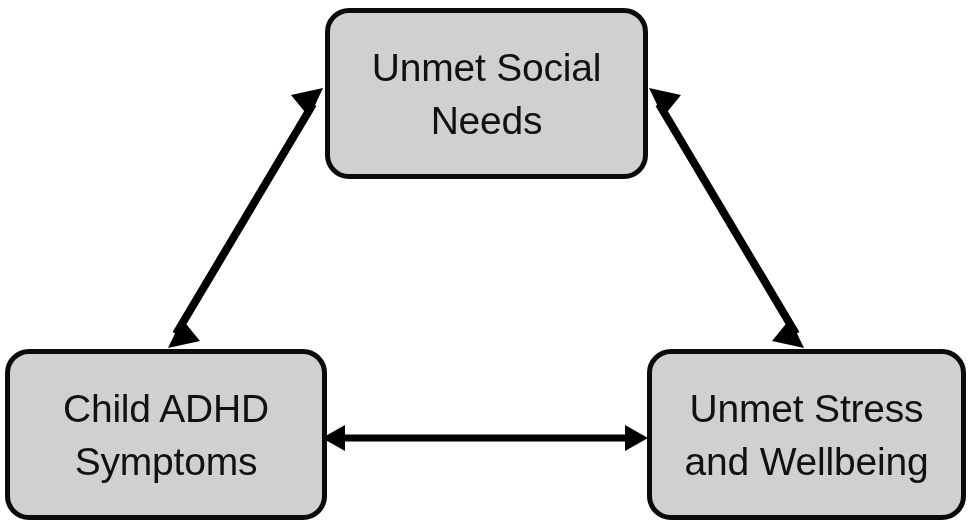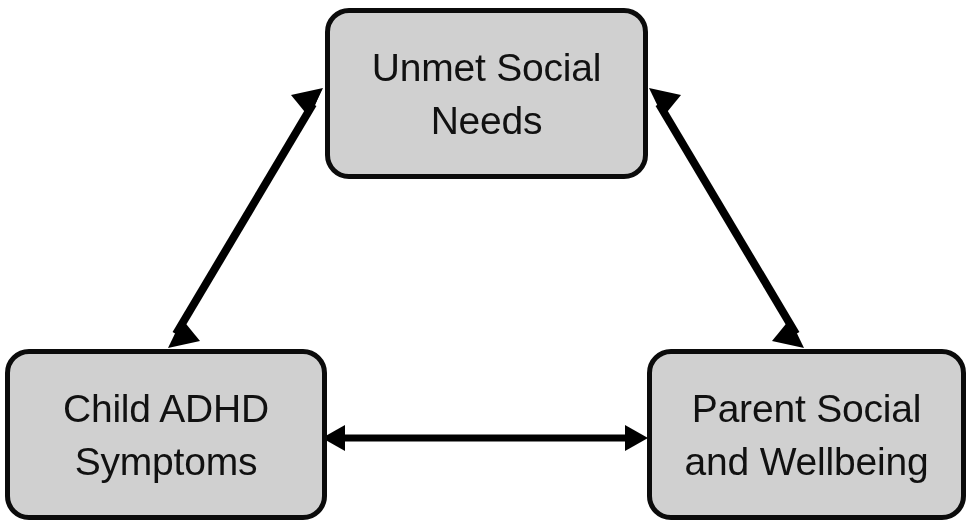--- a/index.html
+++ b/index.html
@@ -105,17 +105,17 @@
     <span class="node-label">Child ADHD
 Symptoms</span>
   </div>
 
   <div class="node" id="node-unmet-social-needs">
     <span class="node-label">Unmet Social
 Needs</span>
   </div>
 
   <div class="node" id="node-parent-stress-wellbeing">
-    <span class="node-label">Parent Social
+    <span class="node-label">Unmet Stress
 and Wellbeing</span>
   </div>
 
 </div>
 
 </body></html>

